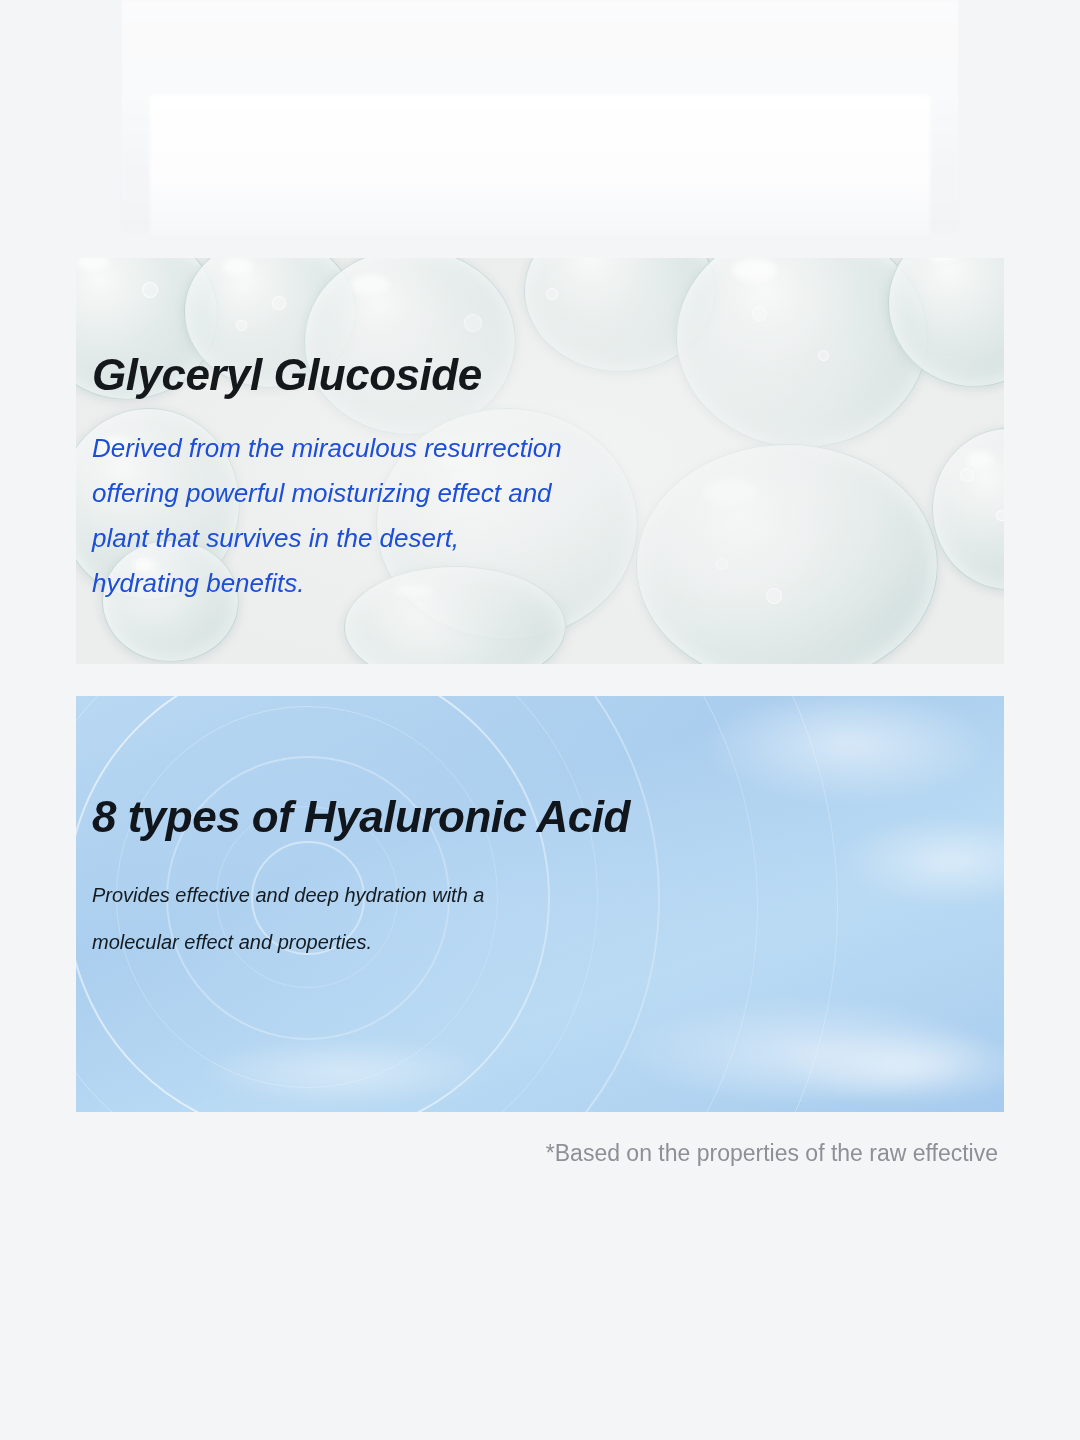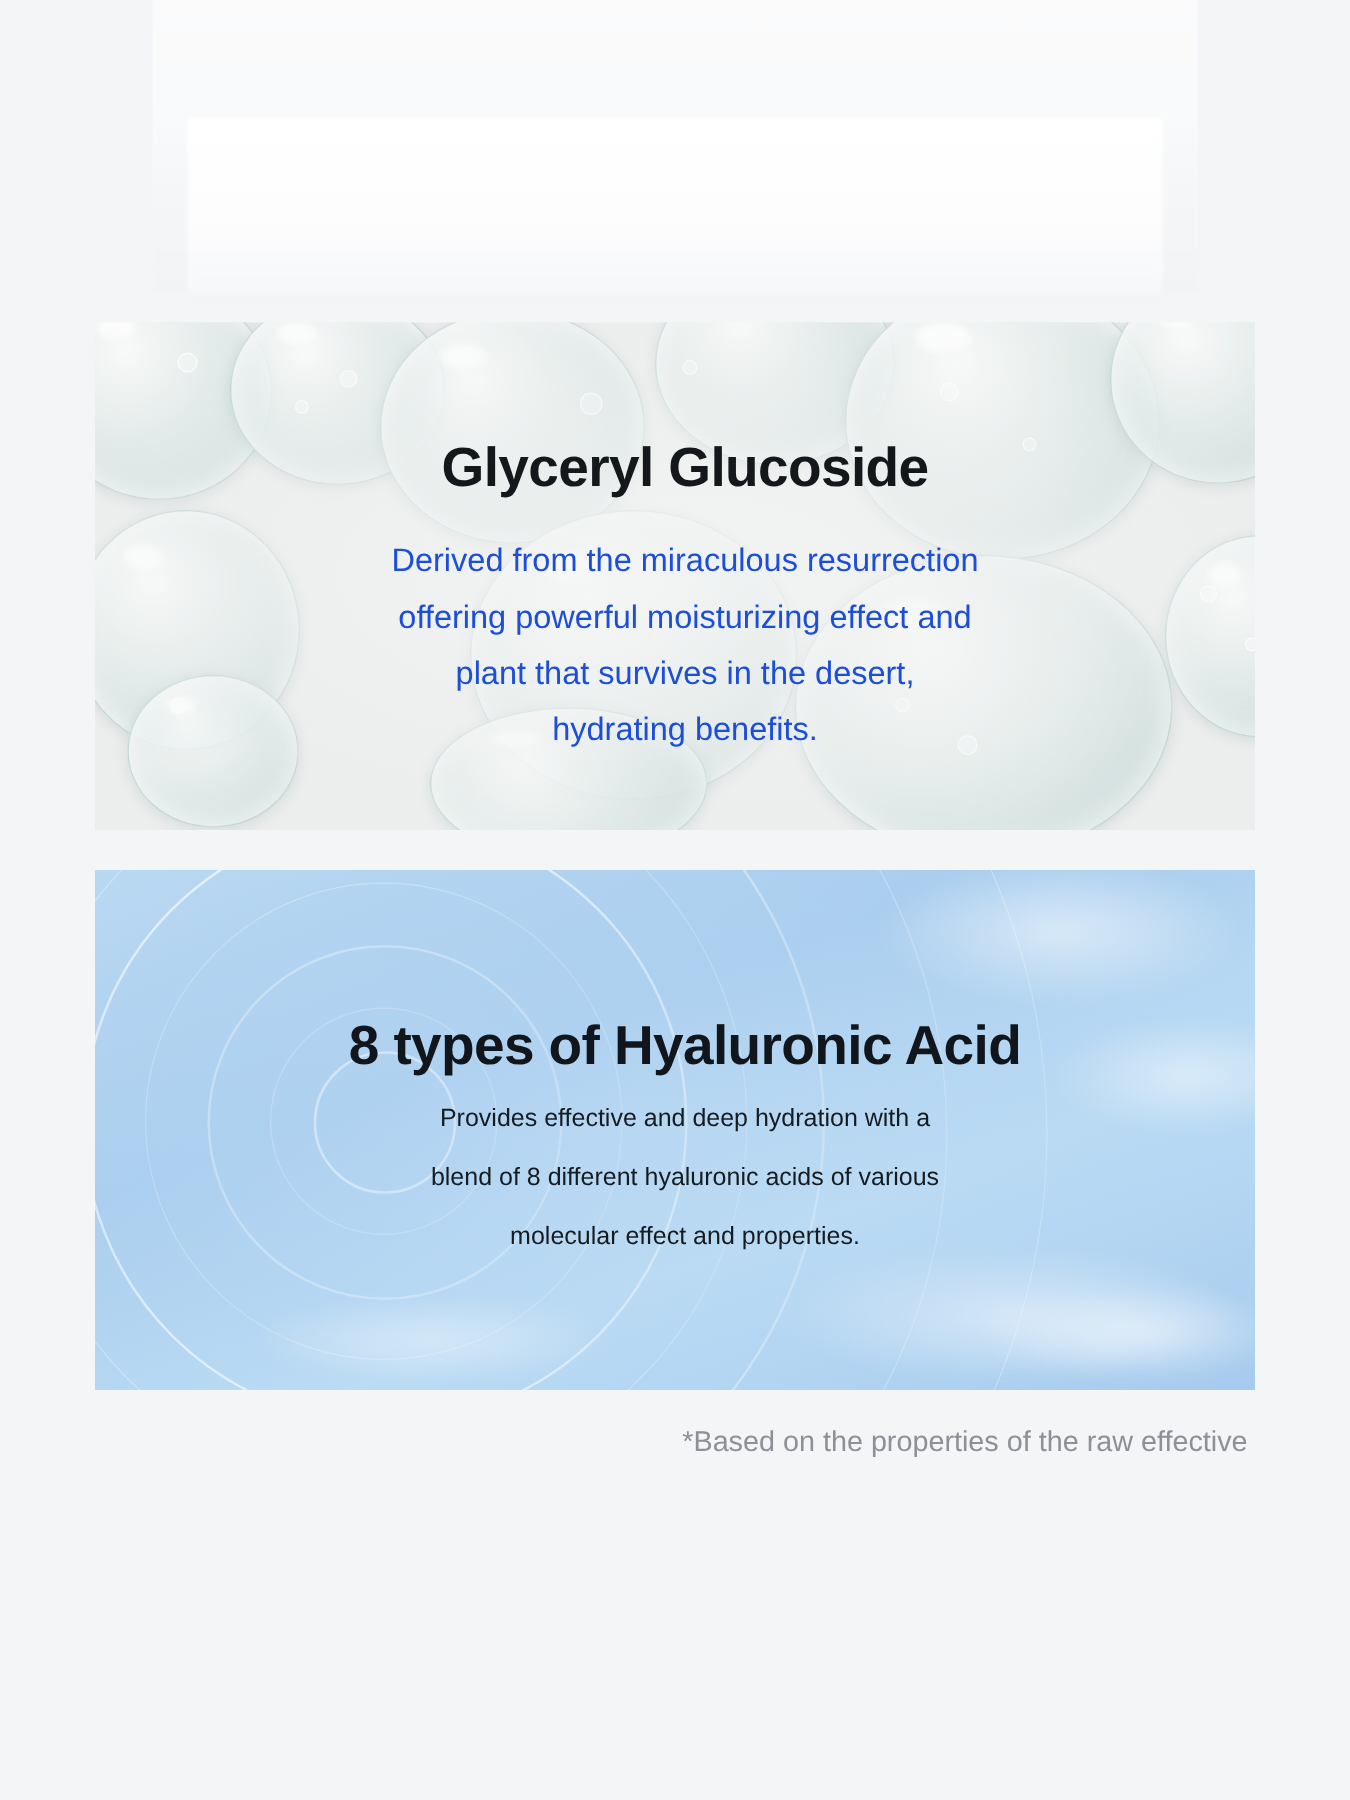--- a/index.html
+++ b/index.html
@@ -86,22 +86,23 @@
   .panel-gel .overlay-soft {
     position: absolute;
     inset: 0;
     background: radial-gradient(ellipse at 50% 50%, rgba(244,245,245,.82) 0%, rgba(240,241,241,.55) 45%, rgba(236,237,237,.15) 75%);
   }
 
   .panel-text {
     position: absolute;
     left: 16px;
     right: 0;
-    text-align: center;
+    text-align: left;
     z-index: 5;
+    font-style: italic;
   }
   .title-1 {
     top: 92px;
     font-size: 44px;
     font-weight: bold;
     color: #14181b;
     letter-spacing: -0.5px;
   }
   .body-1 {
     top: 168px;
@@ -134,21 +135,20 @@
     inset: 0;
     background: radial-gradient(ellipse at 45% 52%, rgba(188,218,244,.55) 0%, rgba(180,213,242,.25) 55%, rgba(168,205,238,0) 80%);
   }
 
   .title-2 {
     top: 96px;
     font-size: 44px;
     font-weight: bold;
     color: #10161c;
     letter-spacing: -0.5px;
-    margin-top: 20px;
   }
   .body-2 {
     top: 176px;
     font-size: 20px;
     line-height: 47px;
     color: #141b21;
   }
 
   
   .footnote {
@@ -224,18 +224,17 @@
   <div class="caustic" style="left:760px; top:120px; width:220px; height:90px;"></div>
   <div class="caustic" style="left:540px; top:300px; width:380px; height:110px;"></div>
   <div class="caustic" style="left:700px; top:330px; width:260px; height:80px;"></div>
   <div class="caustic" style="left:120px; top:340px; width:300px; height:70px;"></div>
 
   <div class="water-veil"></div>
 
   <div class="panel-text title-2">8 types of Hyaluronic Acid</div>
   <div class="panel-text body-2">
     <div>Provides effective and deep hydration with a</div>
-    <div>blend of 8 different hyaluronic acids of various</div>
     <div>molecular effect and properties.</div>
   </div>
 </section>
 
 <div class="footnote">*Based on the properties of the raw effective</div>
 
 </body></html>

